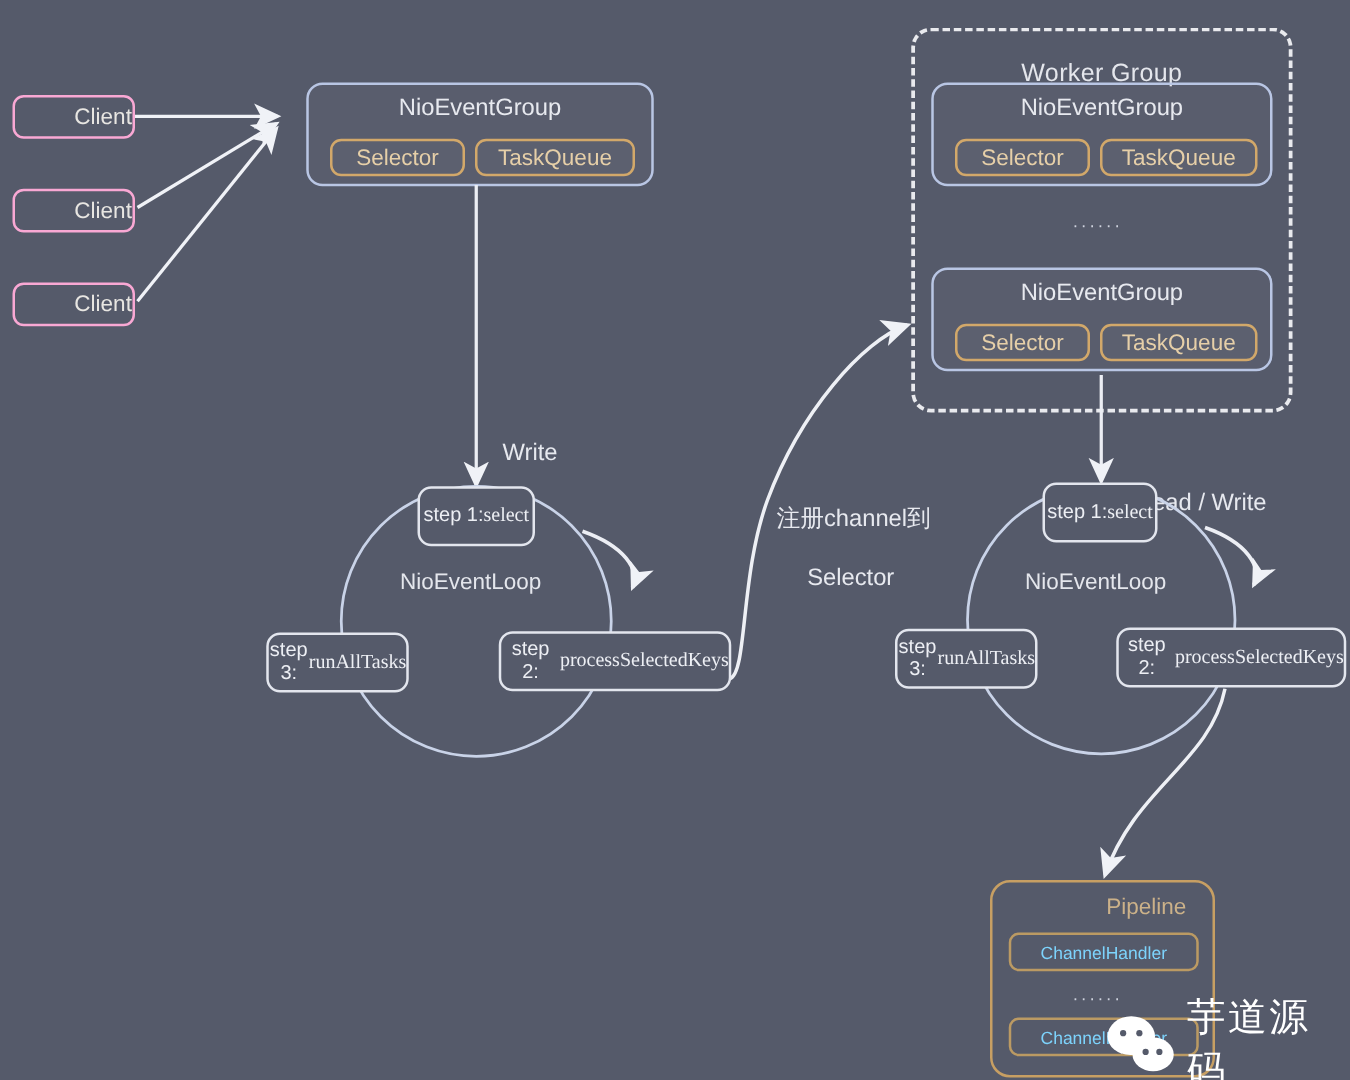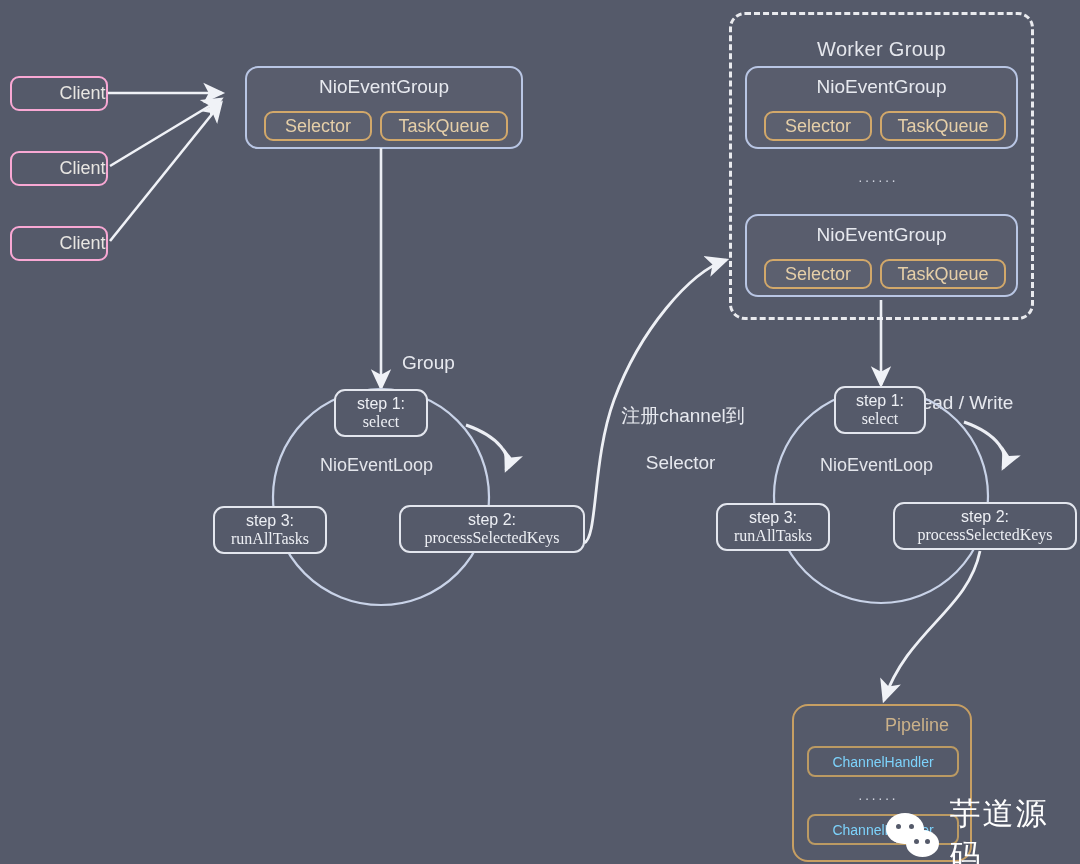--- a/index.html
+++ b/index.html
@@ -62,21 +62,21 @@
     display:flex;align-items:center;justify-content:center;
     font-size:18px;
     padding-left:47px;
   }
   .step-box{
     position:absolute;
     border:2px solid #e3e6ee;
     border-radius:11px;
     box-sizing:border-box;
     color:#edeff4;
-    display:flex;flex-direction:column;
+    display:flex;flex-direction:row;
     align-items:center;justify-content:center;
     font-size:16px;
     line-height:1.15;
     background:#555a6a;
     text-align:center;
     z-index:6;
   }
   .step-box .l2{font-size:16px;font-family:Liberation Serif, serif;}
   .plain-label{
     position:absolute;
@@ -186,21 +186,21 @@
     <path d="M980,551 C968,610 908,630 884,700" stroke="#eef0f5" stroke-width="2.8" fill="none" marker-end="url(#ah)"></path>
   </svg>
 
 
   <div class="neg-box" style="left:245px;top:66px;width:278px;height:83px;">
     <div class="neg-title">NioEventGroup</div>
     <div class="tan-box" style="left:17px;top:43px;width:108px;height:30px;">Selector</div>
     <div class="tan-box" style="left:133px;top:43px;width:128px;height:30px;">TaskQueue</div>
   </div>
 
-  <div class="grp-dashed" style="left:729px;top:12px;width:305px;height:308px;">
+  <div class="grp-dashed" style="left:729px;top:22px;width:305px;height:308px;">
     <div class="grp-title" style="top:23px;">Worker Group</div>
   </div>
 
   <div class="neg-box" style="left:745px;top:66px;width:273px;height:83px;">
     <div class="neg-title">NioEventGroup</div>
     <div class="tan-box" style="left:17px;top:43px;width:108px;height:30px;">Selector</div>
     <div class="tan-box" style="left:133px;top:43px;width:126px;height:30px;">TaskQueue</div>
   </div>
 
   <div class="dots" style="left:858px;top:172px;">······</div>
@@ -208,21 +208,21 @@
   <div class="neg-box" style="left:745px;top:214px;width:273px;height:83px;">
     <div class="neg-title">NioEventGroup</div>
     <div class="tan-box" style="left:17px;top:43px;width:108px;height:30px;">Selector</div>
     <div class="tan-box" style="left:133px;top:43px;width:126px;height:30px;">TaskQueue</div>
   </div>
 
   <div class="client-box" style="left:10px;top:76px;width:98px;height:35px;">Client</div>
   <div class="client-box" style="left:10px;top:151px;width:98px;height:35px;">Client</div>
   <div class="client-box" style="left:10px;top:226px;width:98px;height:35px;">Client</div>
 
-  <div class="plain-label" style="left:402px;top:352px;">Group</div>
+  <div class="plain-label" style="left:402px;top:352px;">Write</div>
 
   <div class="loop-label" style="left:320px;top:455px;">NioEventLoop</div>
 
   <div class="step-box" style="left:334px;top:389px;width:94px;height:48px;">
     <span>step 1:</span>
     <span class="l2">select</span>
   </div>
 
   <div class="step-box" style="left:399px;top:505px;width:186px;height:48px;">
     <span>step 2:</span>

